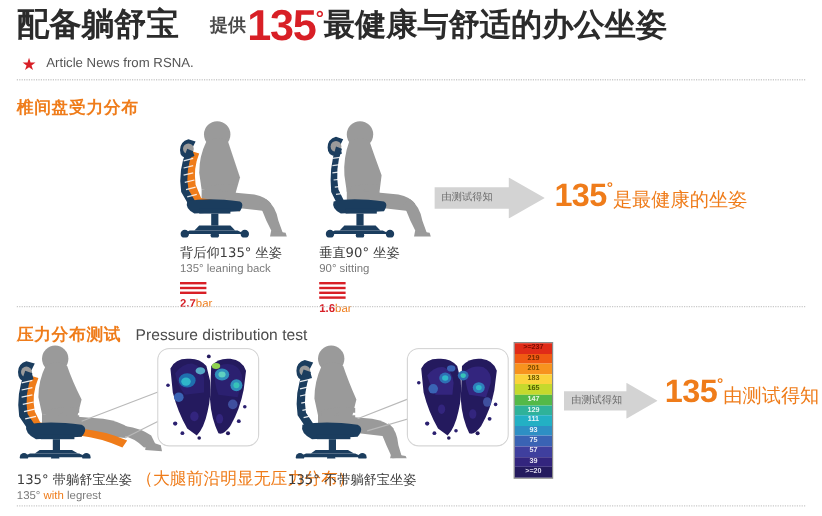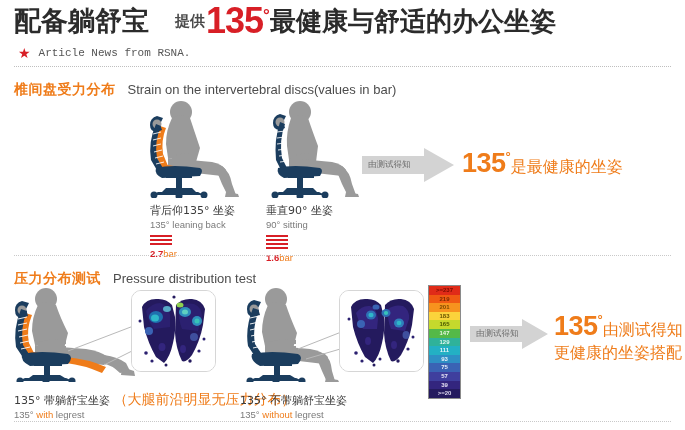--- a/index.html
+++ b/index.html
@@ -39,21 +39,21 @@
   }
   .t-rest{
     font-family:"DejaVu Sans", sans-serif;
     font-weight:bold;font-size:26px;color:#2b2b2b;line-height:34px;
   }
   .subrow{position:absolute;left:18px;top:46px;display:flex;align-items:center;}
   .star{
     color:#d81f26;font-size:14px;line-height:14px;margin-right:8px;
     display:inline-block;
   }
-  .sub-text{font-size:11px;color:#555;font-family:Liberation Mono, monospace;}
+  .sub-text{font-size:11px;color:#555;font-family:Liberation Sans, sans-serif;}
   .dotline{
     position:absolute;left:14px;top:66px;width:657px;height:0;
     border-top:1px dotted #bfbfbf;
   }
 
   
   .sec-head{position:absolute;display:flex;align-items:baseline;justify-content:flex-end;}
   .sec-cn{
     font-family:"DejaVu Sans", sans-serif;
     font-weight:bold;font-size:14px;color:#ef7c1a;letter-spacing:0.5px;
@@ -169,21 +169,20 @@
     </div>
     <div class="subrow">
       <span class="star">★</span>
       <span class="sub-text">Article News from RSNA.</span>
     </div>
     <div class="dotline"></div>
   </div>
 
   <div class="sec-head" id="sec1-head">
     <span class="sec-cn">椎间盘受力分布</span>
-    <span class="sec-en">Strain on the intervertebral discs(values in bar)</span>
   </div>
 
   <div class="sec1">
 
 
     <div class="panel" style="left:138px;top:0px;">
       <svg width="110" height="98" viewBox="0 0 110 98">
 
         <ellipse cx="43" cy="12" rx="11" ry="11" fill="#9a9a9a"></ellipse>
 
@@ -453,21 +452,20 @@
 
     <div class="arrow-wrap" style="left:470px;top:34px;width:78px;height:30px;">
       <svg class="arrow-svg" width="78" height="30" viewBox="0 0 78 30">
         <path d="M0 7 L52 7 L52 0 L78 15 L52 30 L52 23 L0 23 Z" fill="#d3d3d3"></path>
       </svg>
       <span class="arrow-label">由测试得知</span>
     </div>
 
     <div class="concl" style="left:554px;top:26px;">
       <span class="big">135</span><span class="deg">°</span><span class="cn">由测试得知</span>
-      <span class="cn2">更健康的坐姿搭配</span>
     </div>
   </div>
 
   <div class="legend" id="legend">
       <div class="legend-row" style="background: rgb(224, 43, 24); color: rgb(122, 12, 0);">&gt;=237</div>
       <div class="legend-row" style="background: rgb(240, 90, 19); color: rgb(122, 42, 0);">219</div>
       <div class="legend-row" style="background: rgb(247, 147, 30); color: rgb(122, 74, 0);">201</div>
       <div class="legend-row" style="background: rgb(251, 211, 59); color: rgb(107, 85, 0);">183</div>
       <div class="legend-row" style="background: rgb(197, 217, 45); color: rgb(76, 90, 0);">165</div>
       <div class="legend-row" style="background: rgb(84, 185, 72); color: rgb(232, 245, 224);">147</div>
@@ -486,17 +484,16 @@
       <span class="cap2-note">（大腿前沿明显无压力分布）</span>
     </div>
     <div class="cap2-en"><span>135° </span><span class="hl">with</span><span> legrest</span></div>
   </div>
 
   <div class="cap" style="left:240px;top:392px;">
     <div class="cap2-cn">
       <span>135° 不带躺舒宝坐姿</span>
       <span class="cap2-note"></span>
     </div>
-    <div class="cap2-en"><span>135° </span><span class="hl">without</span><span> legrest</span></div>
   </div>
 
   <div class="divider" id="div2"></div>
 </div>
 
 </body></html>

